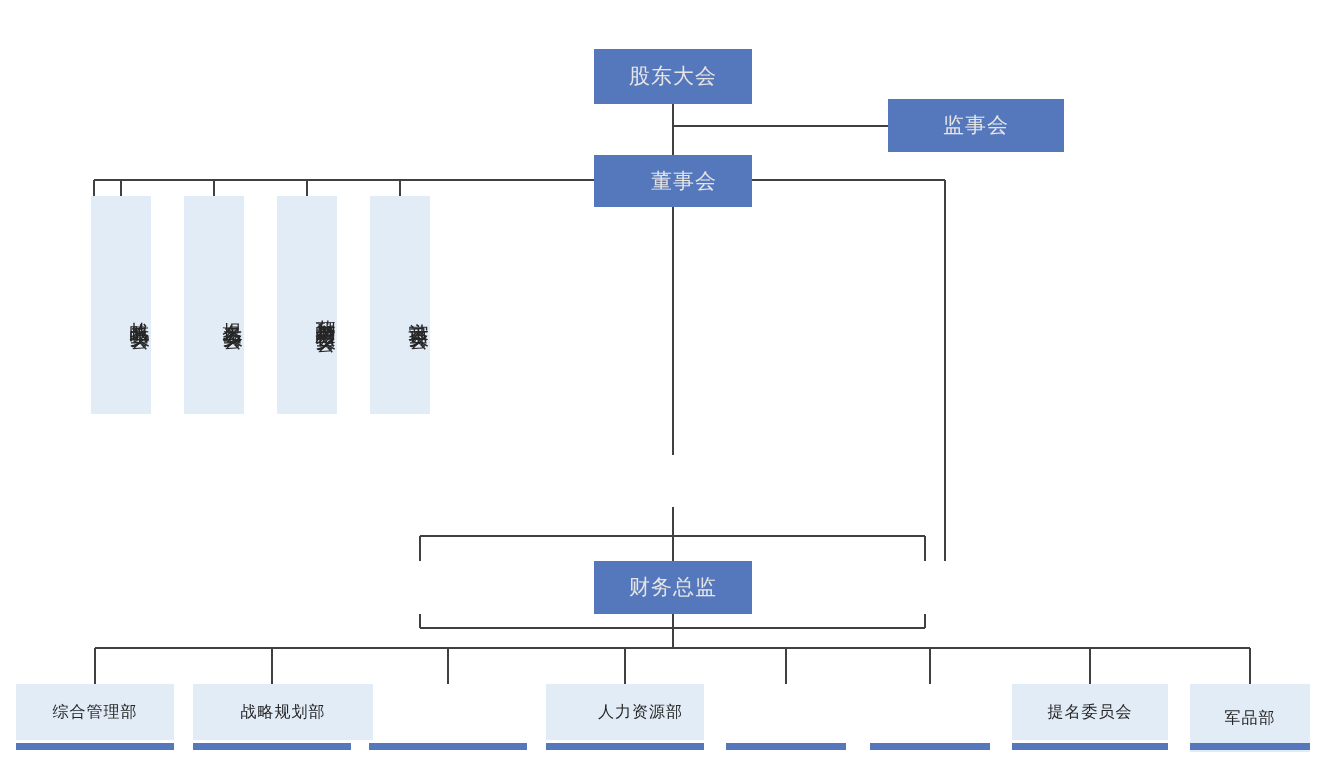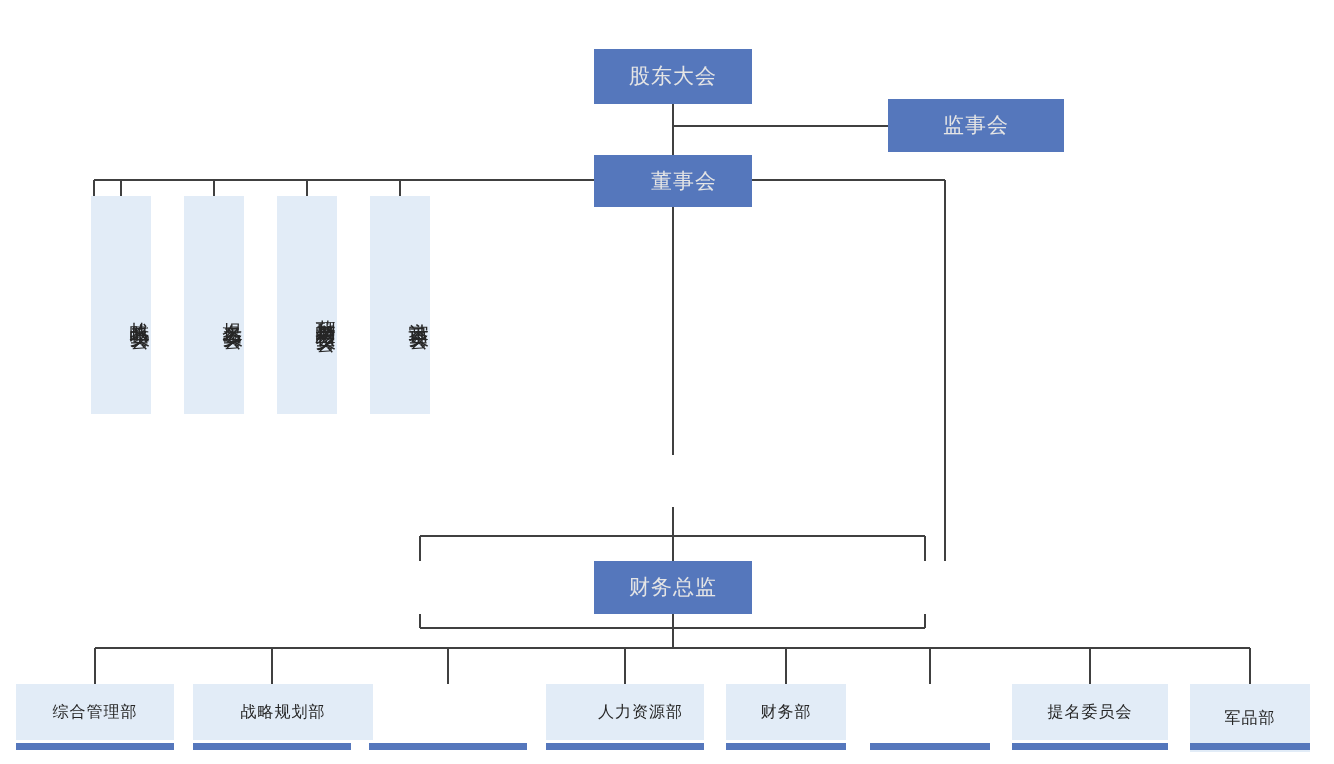--- a/index.html
+++ b/index.html
@@ -158,23 +158,20 @@
   </div>
   <div class="dept-bar" style="left:193px; top:743px; width:158px;"></div>
 
   <div class="dept-bar" style="left:369px; top:743px; width:158px;"></div>
 
   <div class="node node-dept" style="left:546px; top:684px; width:158px; height:56px;padding-left:31px;">
     <span>人力资源部</span>
   </div>
   <div class="dept-bar" style="left:546px; top:743px; width:158px;"></div>
 
-  <div class="node node-dept" style="left:726px; top:684px; width:120px; height:56px;">
-    <span>财务部</span>
-  </div>
   <div class="dept-bar" style="left:726px; top:743px; width:120px;"></div>
 
   <div class="dept-bar" style="left:870px; top:743px; width:120px;"></div>
 
   <div class="node node-dept" style="left:1012px; top:684px; width:156px; height:56px;">
     <span>提名委员会</span>
   </div>
   <div class="dept-bar" style="left:1012px; top:743px; width:156px;"></div>
 
   <div class="node node-dept" style="left:1190px; top:684px; width:120px; height:68px;">

